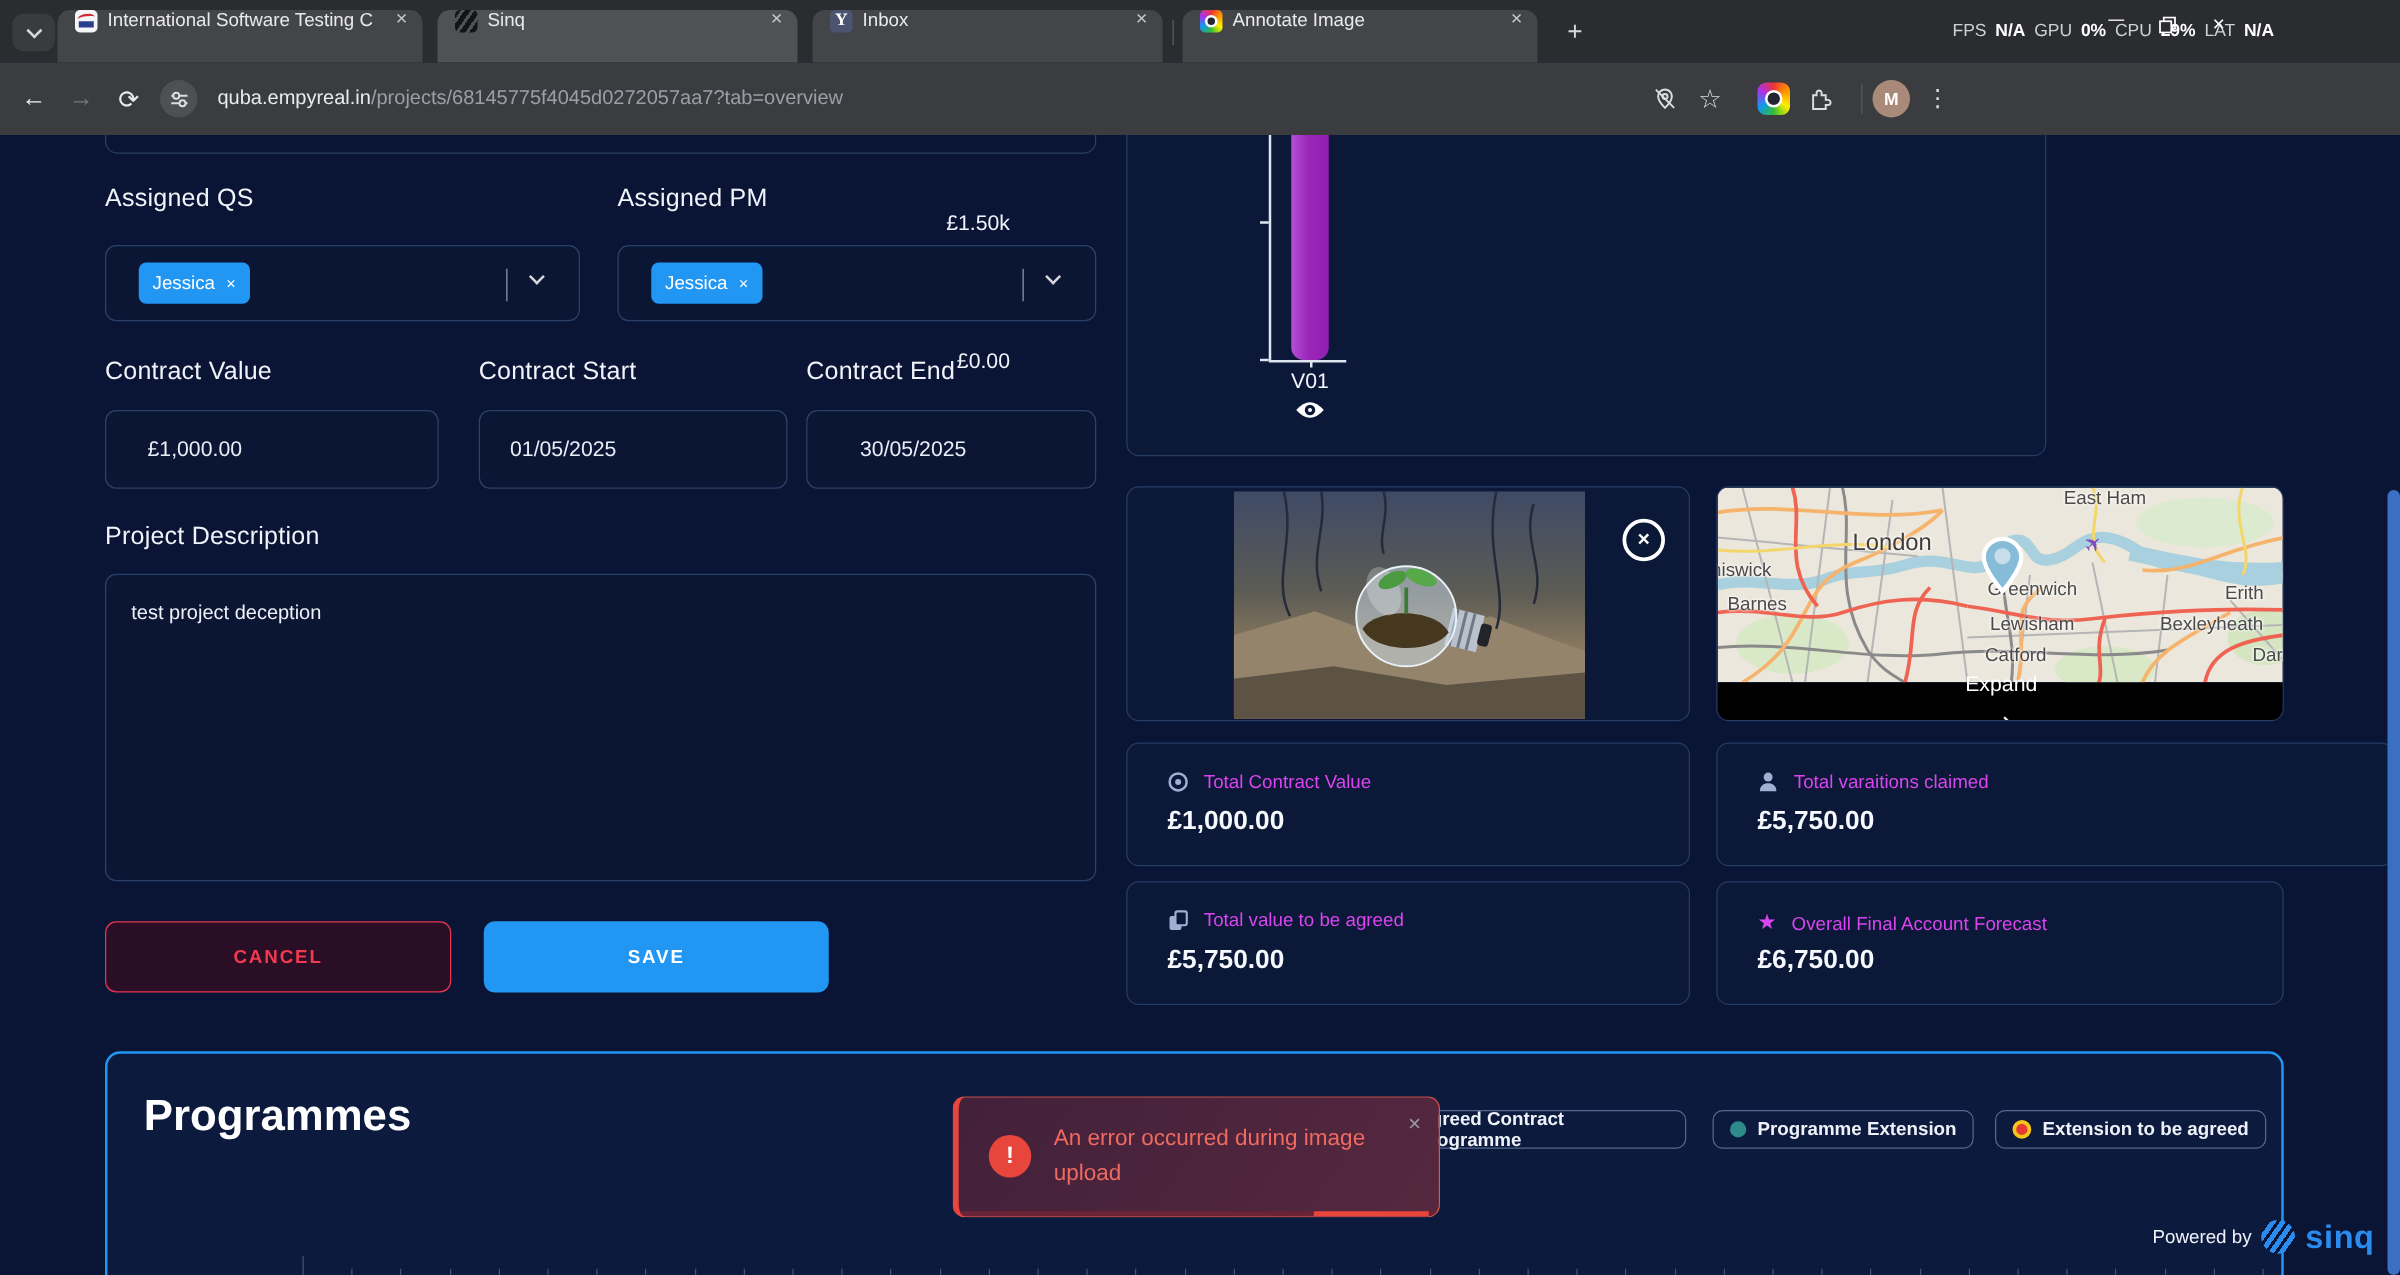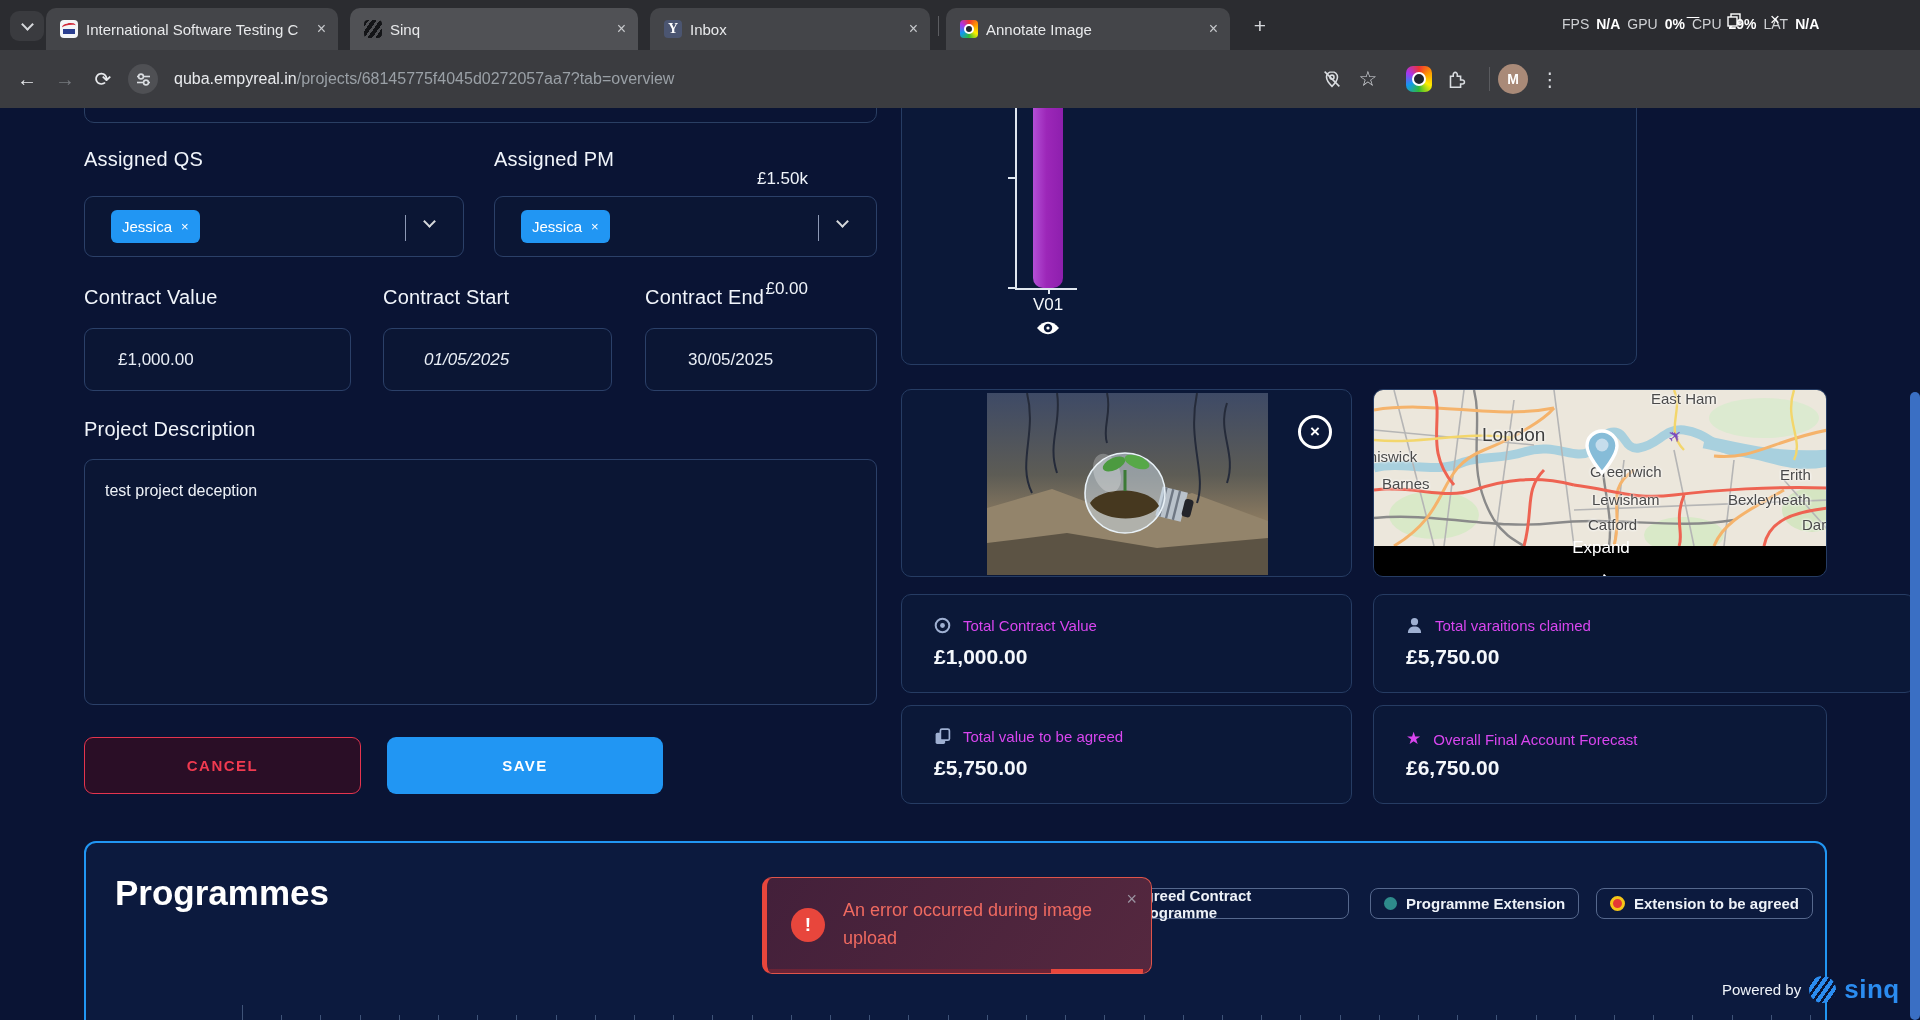--- a/index.html
+++ b/index.html
@@ -8,21 +8,21 @@
   .abs { position:absolute; }
   .glyph { font-family:"DejaVu Sans", sans-serif; }
 
   
   .tabstrip { position:absolute; left:0; top:0; width:1920px; height:50px; background:#2b2c30; }
   .tabsearch { position:absolute; left:10px; top:11px; width:34px; height:30px; border-radius:9px;
     background:#3a3b3f; display:flex; align-items:center; justify-content:center; }
   .chev { width:9px; height:9px; border-right:2px solid #d6d8db; border-bottom:2px solid #d6d8db;
     transform:rotate(45deg); margin-top:-4px; }
   .tab { position:absolute; top:8px; height:42px; border-radius:10px 10px 0 0; background:#444549;
-    display:flex; align-items:center; padding:0 12px 0 14px; color:#e8e9eb; font-size:15px; }
+    display:flex; padding:0 12px 0 14px; color:#e8e9eb; font-size:15px; }
   .tab.active { background:#505155; }
   .tab .title { white-space:nowrap; overflow:hidden; flex:1; margin:0 8px; }
   .tab .fav { width:18px; height:18px; flex:0 0 18px; border-radius:4px; position:relative; }
   .tab .close, .toast-close { color:#c7c9cc; font-size:16px; line-height:1; }
   .fav-istqb { background:#f4f6f8; }
   .fav-istqb::before { content:""; position:absolute; left:3px; top:9px; width:12px; height:5px; background:#2b3f90; }
   .fav-istqb::after { content:""; position:absolute; left:2px; top:3px; width:14px; height:5px;
     border-top:2.5px solid #d12a3a; border-radius:50%; transform:rotate(-8deg); }
   .fav-sinq { border-radius:50%; background:repeating-linear-gradient(125deg,#131417 0 4px,#505155 4px 6.5px); }
   .fav-yahoo { background:#4b5571; color:#fff; display:flex; align-items:center; justify-content:center;
@@ -257,21 +257,21 @@
         <span>Jessica</span>
         <span class="x">×</span>
       </span>
     <span class="sel-div" style="left:323px;"></span>
     <span class="sel-chev chev" style="left:343px;"></span>
   </div>
 
   <div class="abs flabel" style="left:84px;top:178px;">Contract Value</div>
   <div class="abs input" style="left:84px;top:220px;width:267px;padding-left:33px;">£1,000.00</div>
   <div class="abs flabel" style="left:383px;top:178px;">Contract Start</div>
-  <div class="abs input" style="left:383px;top:220px;width:229px;padding-left:40px;font-style:italic;">01/05/2025</div>
+  <div class="abs input" style="left:383px;top:220px;width:247px;padding-left:24px;">01/05/2025</div>
   <div class="abs flabel" style="left:645px;top:178px;">Contract End</div>
   <div class="abs input" style="left:645px;top:220px;width:232px;padding-left:42px;">30/05/2025</div>
 
   <div class="abs flabel" style="left:84px;top:310px;">Project Description</div>
   <div class="abs btn btn-cancel">CANCEL</div>
 
   <div class="abs textarea">test project deception</div>
   <div class="abs btn btn-save">SAVE</div>
 
   <div class="abs card chart-card">

